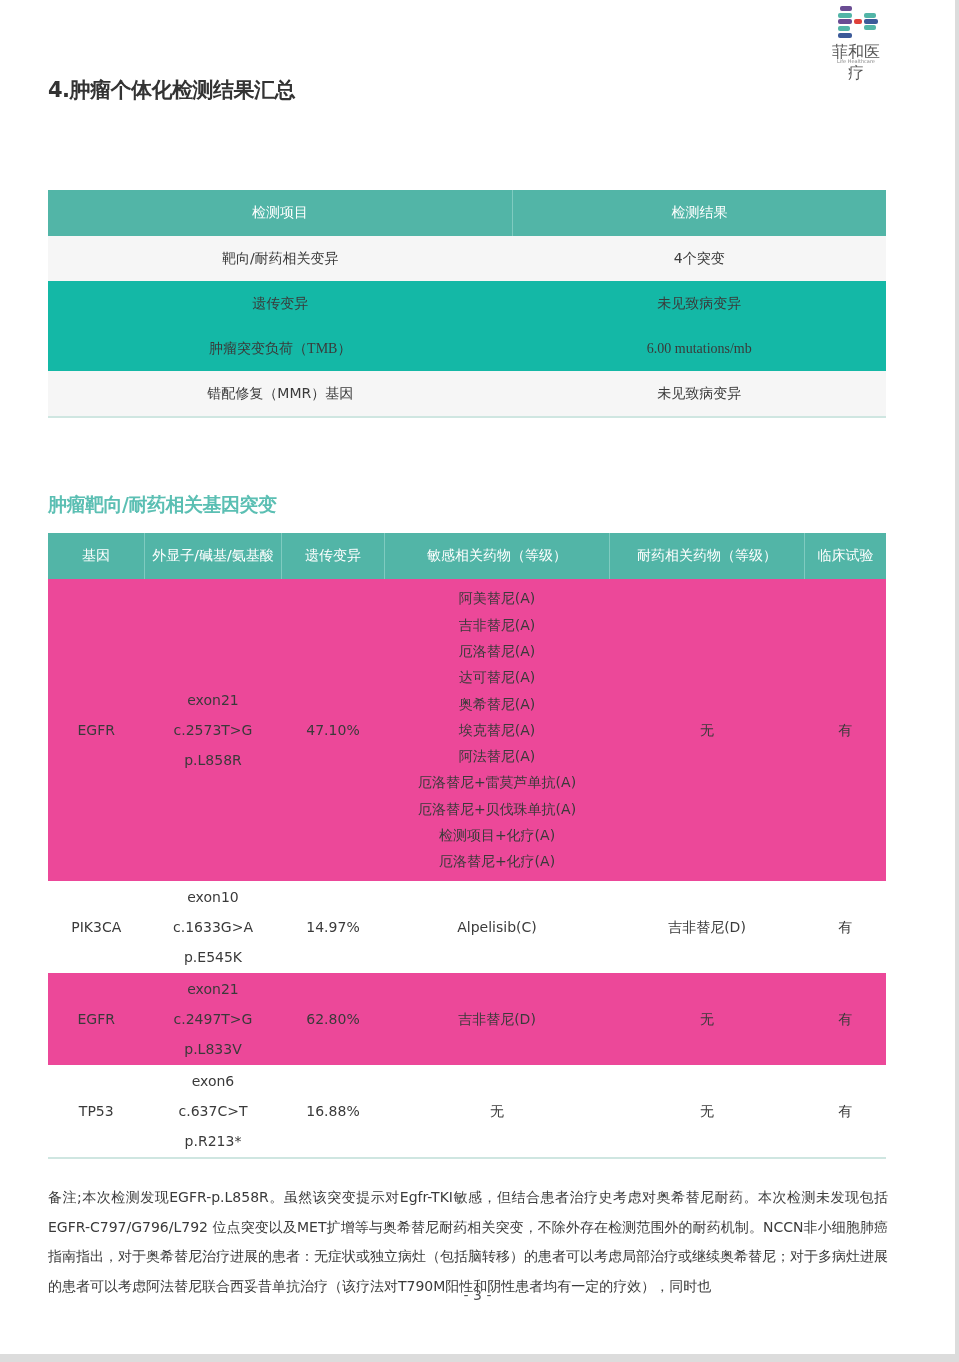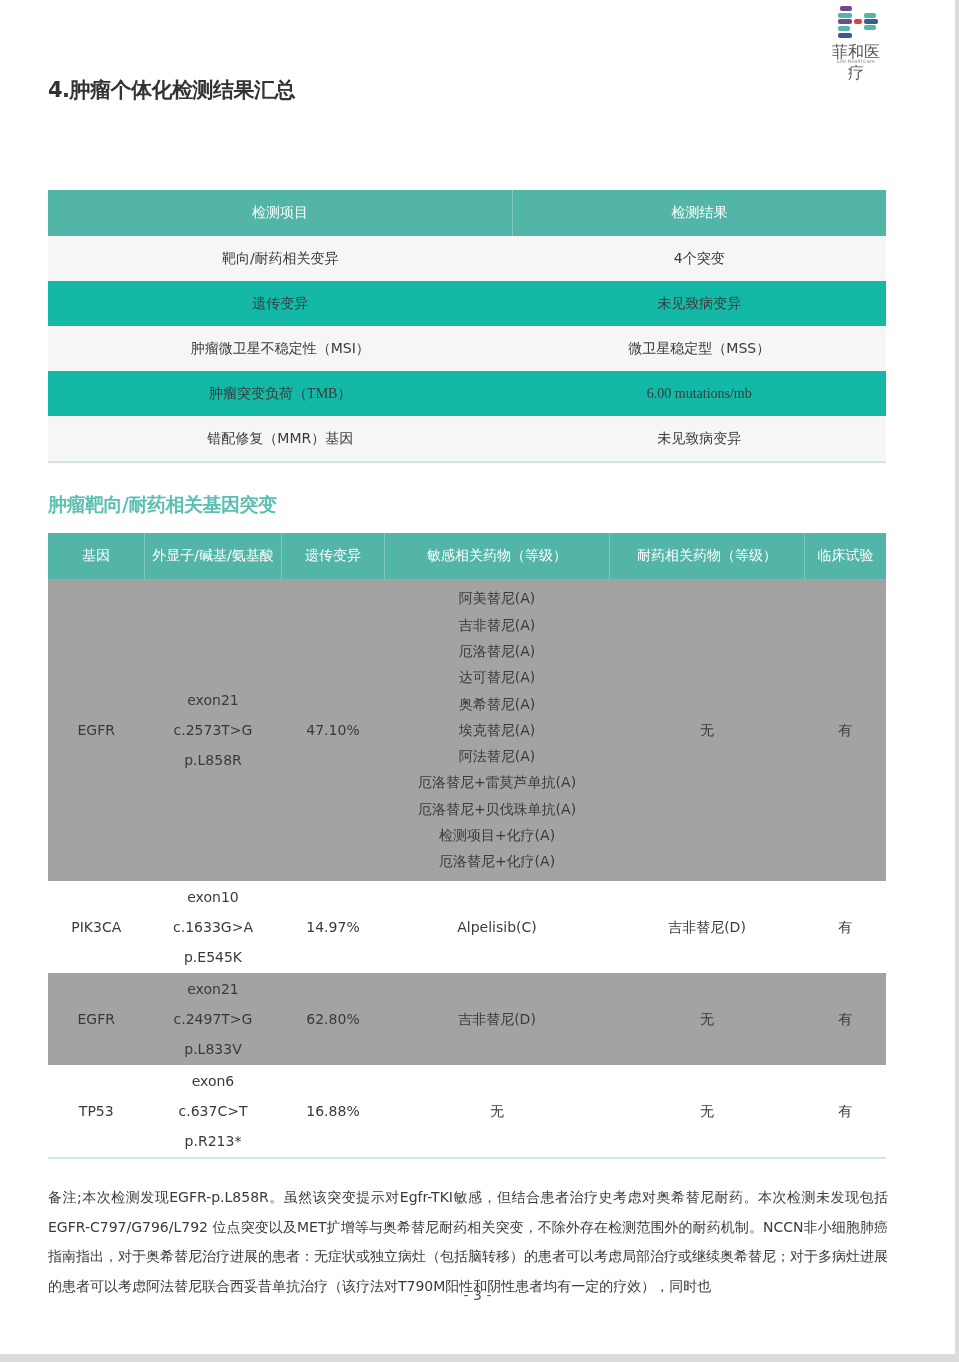--- a/index.html
+++ b/index.html
@@ -48,21 +48,21 @@
   .t1 td {
     height: 43px; text-align: center; font-size: 14px; color: #3a3a3a;
   }
   .t1 tr.odd td { background: #f6f6f6; }
   .t1 tr.even td { background: #14b8a6; font-family: Liberation Serif, serif; }
   .t1 tbody tr:last-child td { border-bottom: 2px solid #cfe6e1; }
   .t2 td {
     text-align: center; font-size: 14px; color: #3a3a3a; vertical-align: middle;
     line-height: 26.3px;
   }
-  .t2 tr.odd td { background: #a3a3a3; }
+  .t2 tr.odd td { background: #ec4899; }
   .t2 tr.even td { background: #ffffff; }
   .t2 tbody tr:last-child td { border-bottom: 2px solid #cfe6e1; }
   .t2 .line { display: block; }
   .t2 .row-sm td { line-height: 30px; }
   .note {
     position: absolute; left: 48px; top: 1139px; width: 840px;
     font-size: 14px; line-height: 29.5px; color: #3a3a3a;
     text-align: justify;
     margin-top: 44px;
   }
@@ -104,24 +104,20 @@
     </thead>
     <tbody>
       <tr class="odd">
         <td>靶向/耐药相关变异</td>
         <td>4个突变</td>
       </tr>
       <tr class="even">
         <td>遗传变异</td>
         <td>未见致病变异</td>
       </tr>
-      <tr class="odd">
-        <td>肿瘤微卫星不稳定性（MSI）</td>
-        <td>微卫星稳定型（MSS）</td>
-      </tr>
       <tr class="even">
         <td>肿瘤突变负荷（TMB）</td>
         <td>6.00 mutations/mb</td>
       </tr>
       <tr class="odd">
         <td>错配修复（MMR）基因</td>
         <td>未见致病变异</td>
       </tr>
     </tbody>
   </table>

